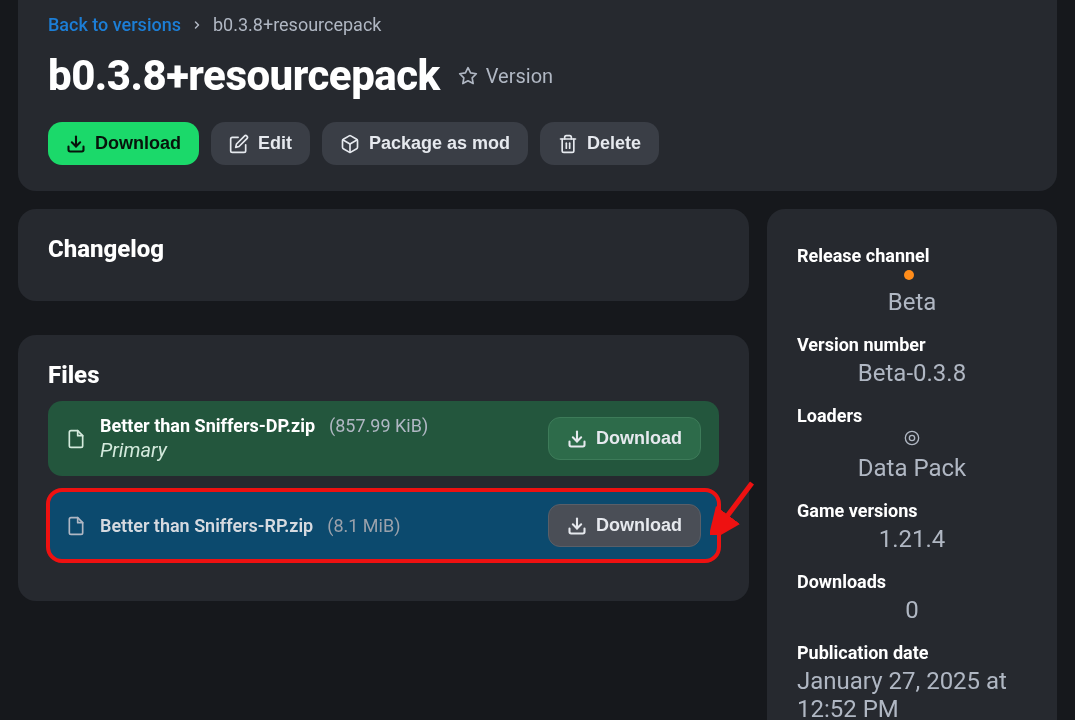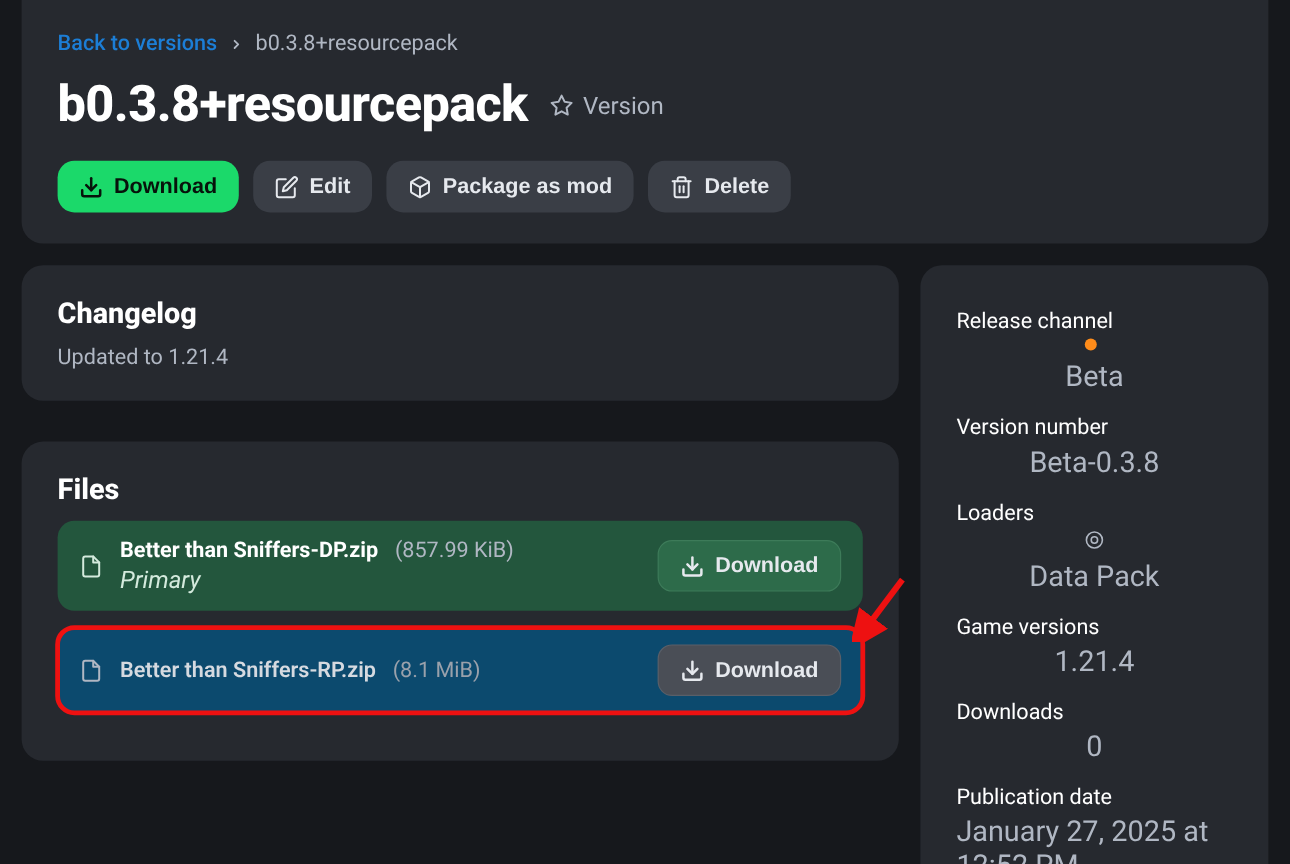--- a/index.html
+++ b/index.html
@@ -22,21 +22,20 @@
     border-top-left-radius: 0;
     border-top-right-radius: 0;
     padding-top: 14px;
   }
   .breadcrumb {
     display: flex;
     align-items: center;
     gap: 10px;
     font-size: 18px;
     margin-bottom: 16px;
-    margin-top: 12px;
   }
   .breadcrumb a { color: #1c7ed6; text-decoration: none; font-weight: 500; }
   .breadcrumb .sep { color: #b0b7c3; }
   .breadcrumb .cur { color: #b0b7c3; }
   .title-row { display: flex; align-items: center; gap: 18px; margin-bottom: 22px; }
   h1 { font-size: 42px; font-weight: 800; letter-spacing: -0.5px; }
   .featured { display: flex; align-items: center; gap: 8px; color: #b0b7c3; font-size: 20px; }
   .actions { display: flex; gap: 12px; }
   .btn {
     display: inline-flex; align-items: center; gap: 9px;
@@ -69,21 +68,21 @@
   .dl-btn {
     display: inline-flex; align-items: center; gap: 9px;
     background: #4a4e56; border: 1px solid #5a5f68; color: #e6e9ee;
     border-radius: 12px; padding: 10px 18px; font-size: 18px; font-weight: 700;
     cursor: pointer;
   }
   .file-row.primary .dl-btn { background: #2d6b4a; border-color:#3d7b59; }
   .meta-panel { border-bottom-left-radius: 0; border-bottom-right-radius: 0; padding-bottom: 40px; }
   .meta-item { margin-top: 18px; }
   .meta-item:first-of-type { margin-top: 10px; }
-  .meta-label { font-size: 18px; font-weight: 400; margin-bottom: 4px; }
+  .meta-label { font-size: 18px; font-weight: 700; margin-bottom: 4px; }
   .meta-value { font-size: 24px; color: #b0b7c3; display:flex; align-items:center; gap:8px;flex-direction:column; }
   .dot { width: 10px; height: 10px; border-radius: 50%; background: #ff8c1a; display:inline-block; margin-right: 6px; }
   .arrow {
     position: absolute;
     left: 710px; top: 475px;
     pointer-events: none;
   }
   svg { display: block; }
 </style>
 </head>
@@ -153,21 +152,20 @@
       </span>
       <span>Delete</span>
     </button>
   </div>
 </div>
 
 <div class="columns">
   <div class="left">
     <div class="panel">
       <h2>Changelog</h2>
-      <div class="changelog-text">Updated to 1.21.4</div>
     </div>
 
     <div class="panel">
       <h2>Files</h2>
 
       <div class="file-row primary">
         <span>
           <svg width="20" height="20" viewBox="0 0 24 24" fill="none" stroke="#d4eadd" stroke-width="2" stroke-linecap="round" stroke-linejoin="round">
               <path d="M14 2H6a2 2 0 0 0-2 2v16a2 2 0 0 0 2 2h12a2 2 0 0 0 2-2V8z"></path>
               <polyline points="14 2 14 8 20 8"></polyline>

